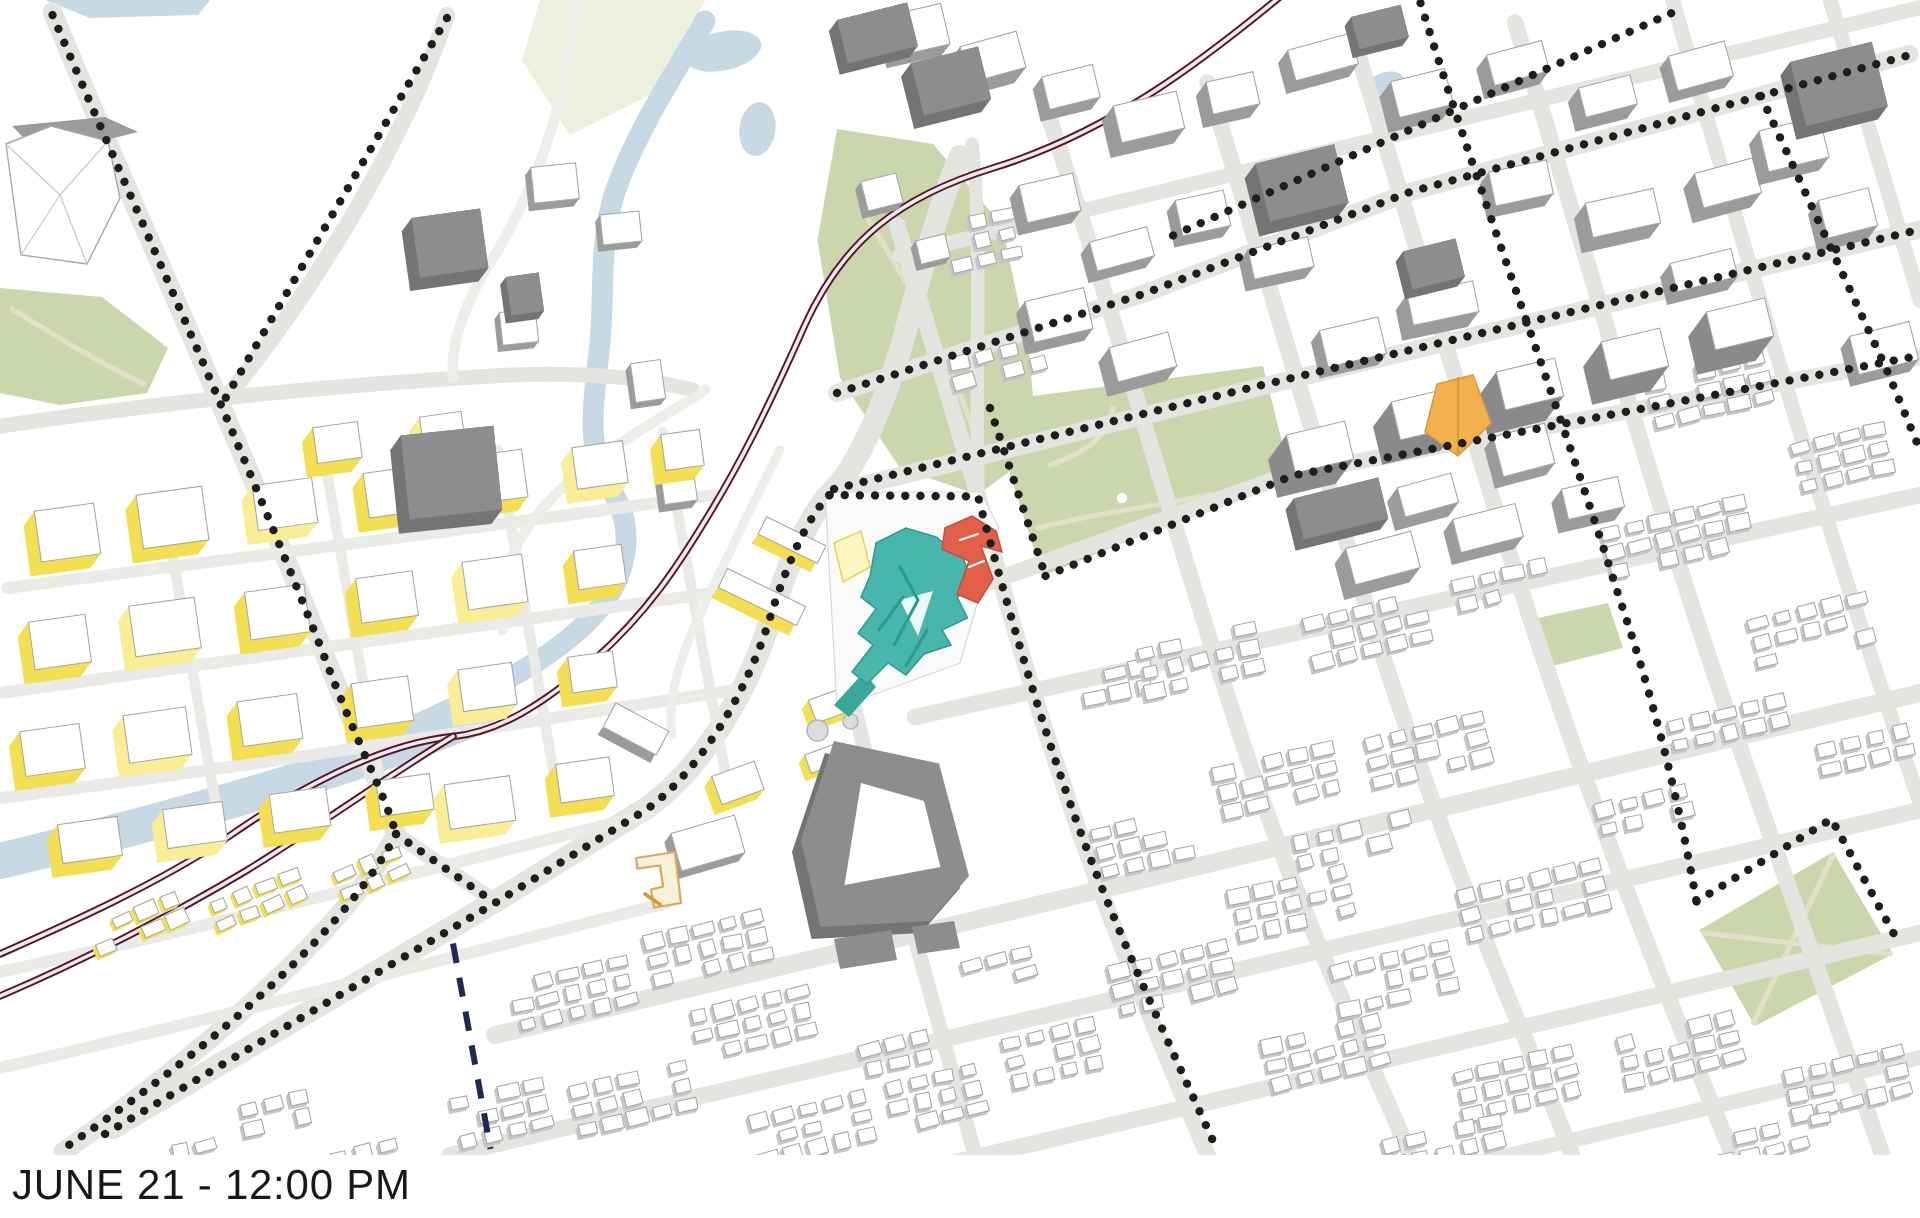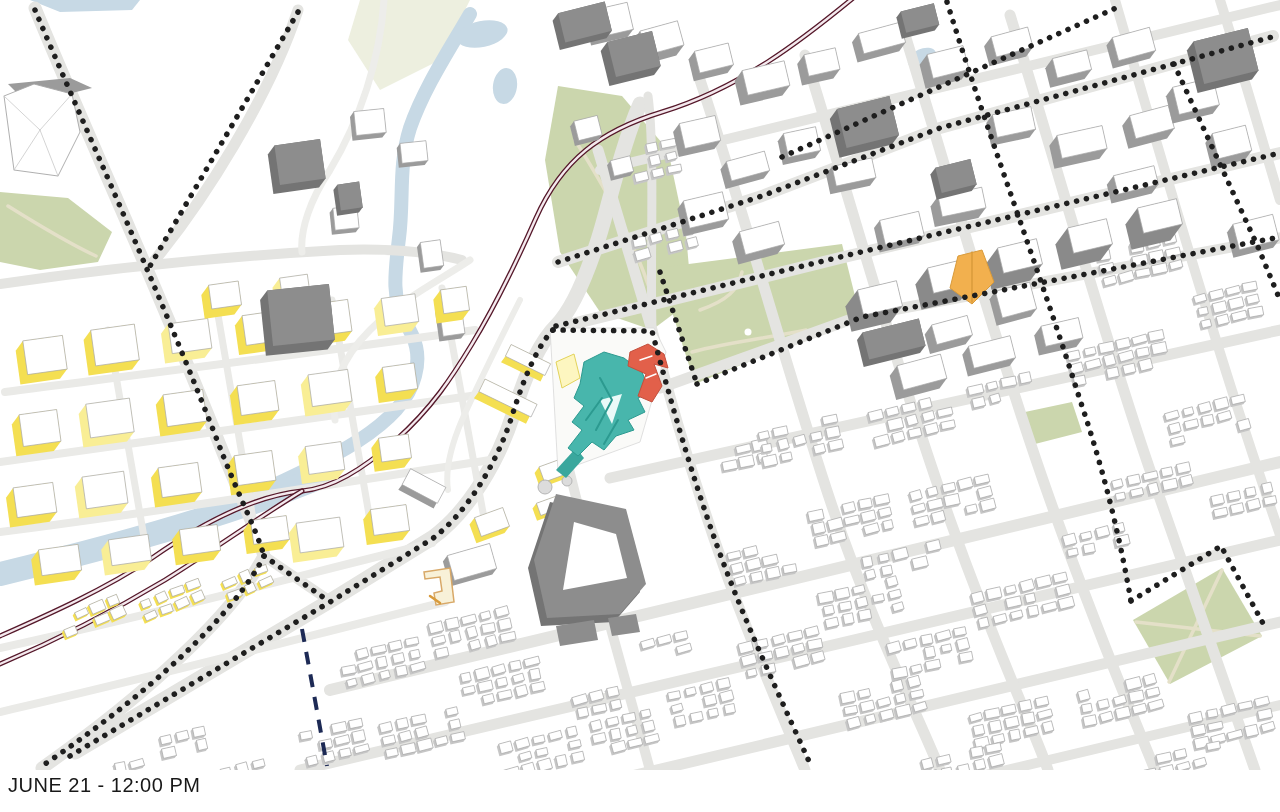--- a/index.html
+++ b/index.html
@@ -1,20 +1,20 @@
 <!DOCTYPE html>
 <html><head>
 <meta charset="utf-8">
 <style>
   html,body{margin:0;padding:0;background:#fff;}
   .stage{position:relative;width:1280px;height:812px;overflow:hidden;background:#ffffff;
          font-family:"Liberation Sans", sans-serif;}
   #map-holder{position:absolute;left:0;top:0;width:1280px;height:770px;}
   #map-holder svg{display:block;}
-  .caption{position:absolute;left:8px;top:774px;font-size:20px;color:#181818;
+  .caption{position:absolute;left:8px;top:774px;font-size:28px;color:#181818;
            letter-spacing:0.5px;font-family:"Liberation Sans", sans-serif;}
 </style>
 </head>
 <body>
 
 <div class="stage">
   <div id="map-holder">
       <svg width="1280" height="770" viewBox="0 0 1280 770" xmlns="http://www.w3.org/2000/svg">
         <rect width="1280" height="770" fill="#ffffff"></rect>
         <g>

